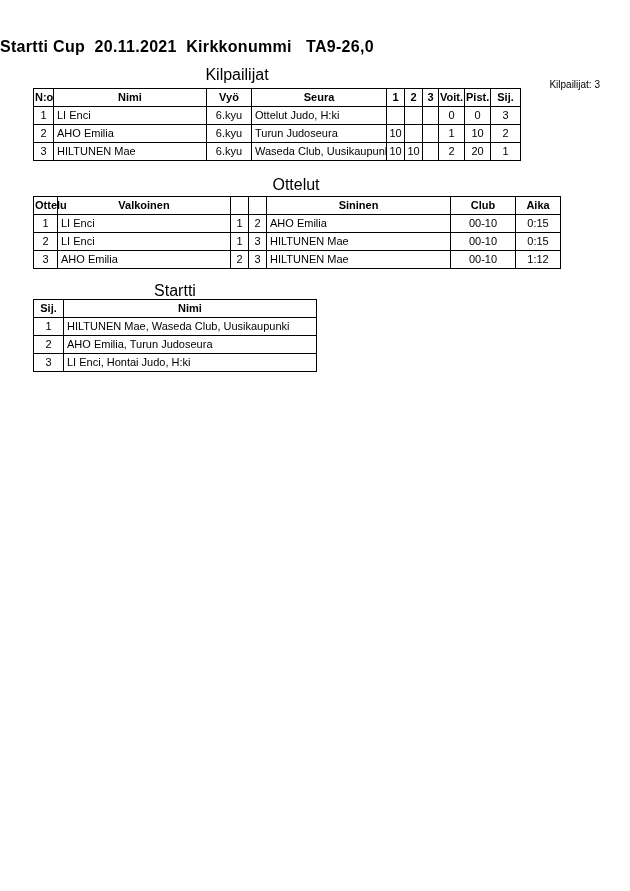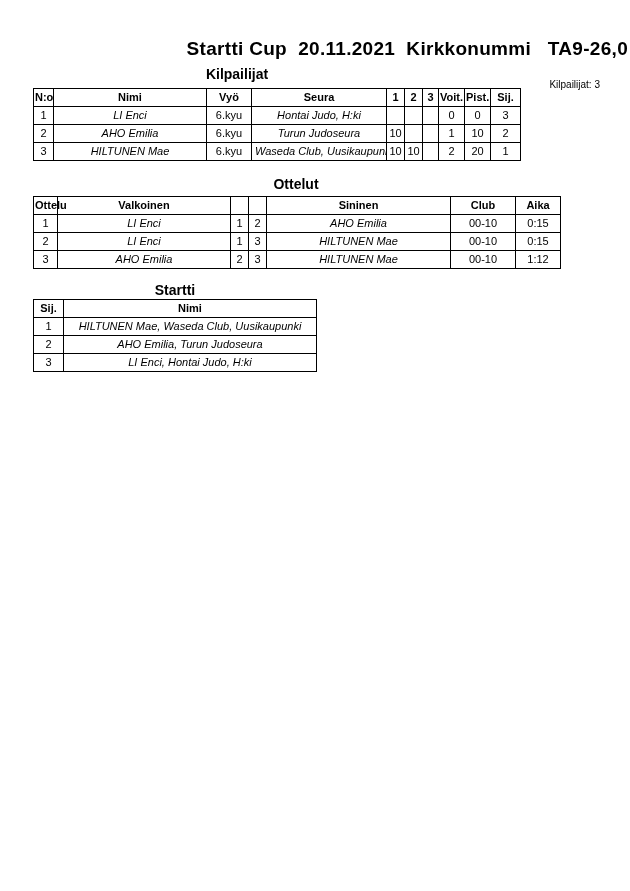--- a/index.html
+++ b/index.html
@@ -4,49 +4,49 @@
 <style>
   * { margin:0; padding:0; box-sizing:border-box; }
   html, body { background:#ffffff; }
   body {
     width:630px; height:891px; position:relative;
     font-family:"Liberation Sans", sans-serif; color:#000;
     overflow:hidden;
   }
   .title {
     position:absolute; top:38px; left:0; width:628px;
-    text-align:right; font-size:19px; font-weight:bold;
+    text-align:left; font-size:16px; font-weight:bold;
     white-space:pre; letter-spacing:0.3px;
   }
   .count {
     position:absolute; top:67px; right:30px; font-size:10px;margin-top:12px;
   }
   .section-title {
     position:absolute; transform:translateX(-50%);
-    font-size:14px; font-weight:bold; white-space:nowrap;
+    font-size:16px; font-weight:normal; white-space:nowrap;
   }
   #st1 { left:237px; top:66px; }
   #st2 { left:296px; top:176px; }
   #st3 { left:175px; top:282px; }
   table {
     position:absolute; border-collapse:collapse; table-layout:fixed;
     font-size:11px; background:#fff;border-radius:9px;
   }
   #t1 { left:33px; top:88px;  width:487px; }
   #t2 { left:33px; top:196px; width:527px; }
   #t3 { left:33px; top:299px; width:283px; }
   th, td {
     border:1px solid #000; height:18px;
     padding:0 3px; overflow:hidden; white-space:nowrap;
     line-height:17px;
   }
   th { font-weight:bold; text-align:center; padding:0 1px; height:17px; }
   th.hleft { text-align:right; overflow:visible; }
   td.c { text-align:center; padding:0 1px; }
-  td.l { text-align:center;font-style:italic; }
+  td.l { text-align:left; }
 </style>
 </head>
 <body>
 
 <div class="title">Startti Cup  20.11.2021  Kirkkonummi   TA9-26,0</div>
 <div class="count">Kilpailijat: 3</div>
 
 <div class="section-title" id="st1">Kilpailijat</div>
 
 <table id="t1">
@@ -74,21 +74,21 @@
       <th>Voit.</th>
       <th>Pist.</th>
       <th>Sij.</th>
     </tr>
   </thead>
   <tbody>
     <tr>
       <td class="c">1</td>
       <td class="l">LI Enci</td>
       <td class="c">6.kyu</td>
-      <td class="l">Hontai Judo, H:ki</td>
+      <td class="l">Ottelut Judo, H:ki</td>
       <td class="c"></td>
       <td class="c"></td>
       <td class="c"></td>
       <td class="c">0</td>
       <td class="c">0</td>
       <td class="c">3</td>
     </tr>
     <tr>
       <td class="c">2</td>
       <td class="l">AHO Emilia</td>

